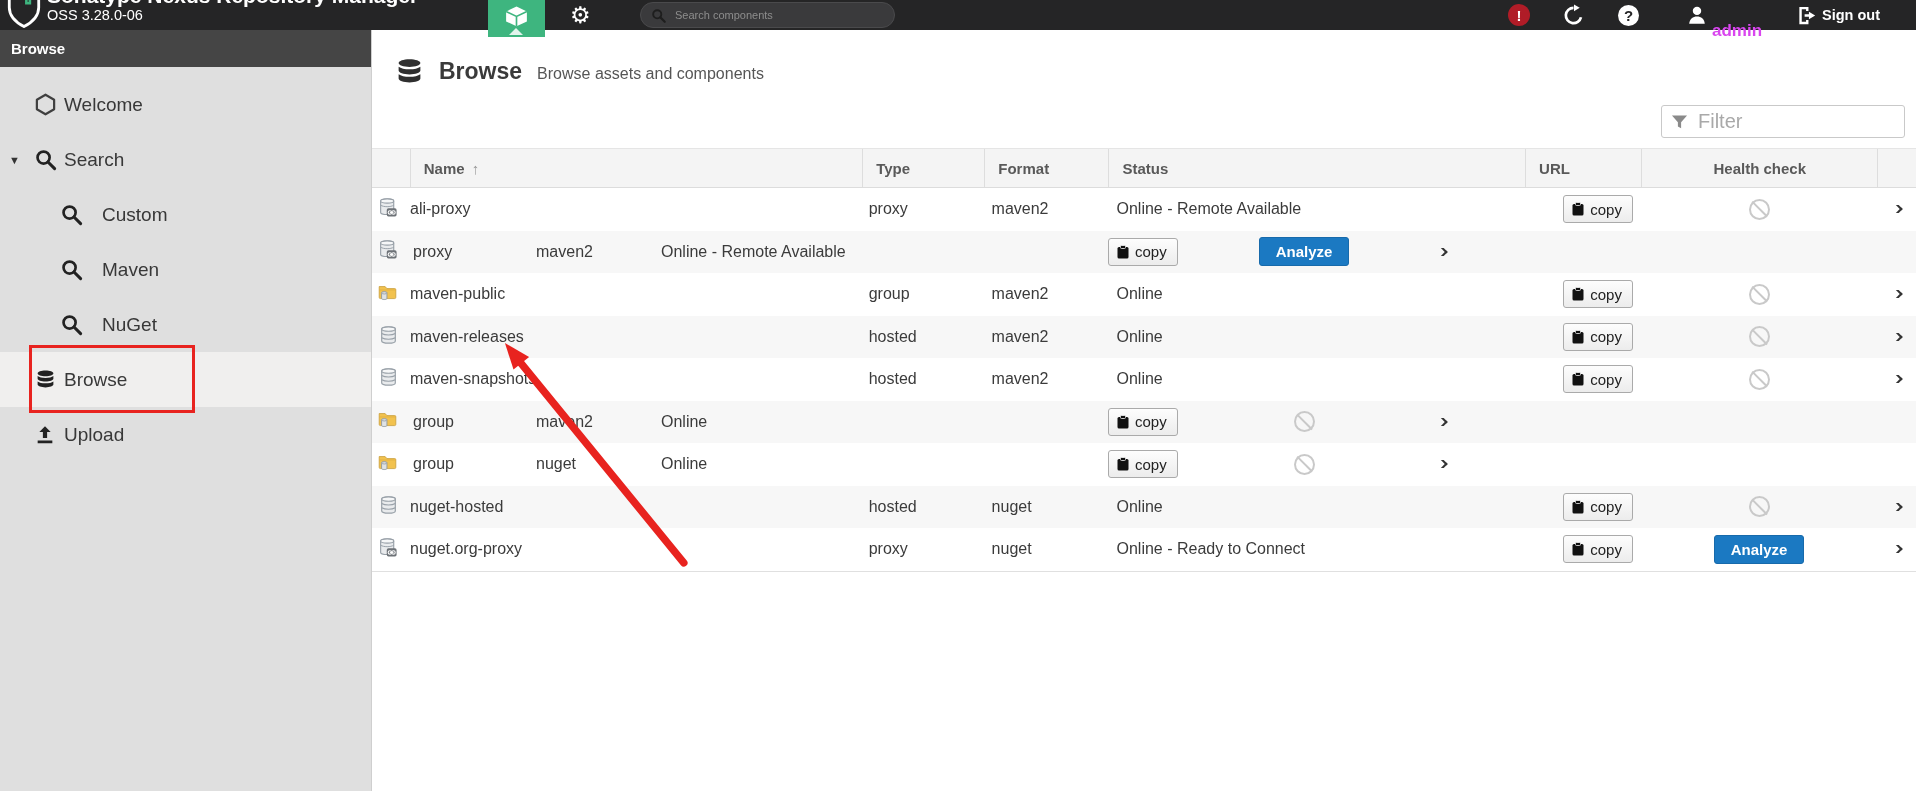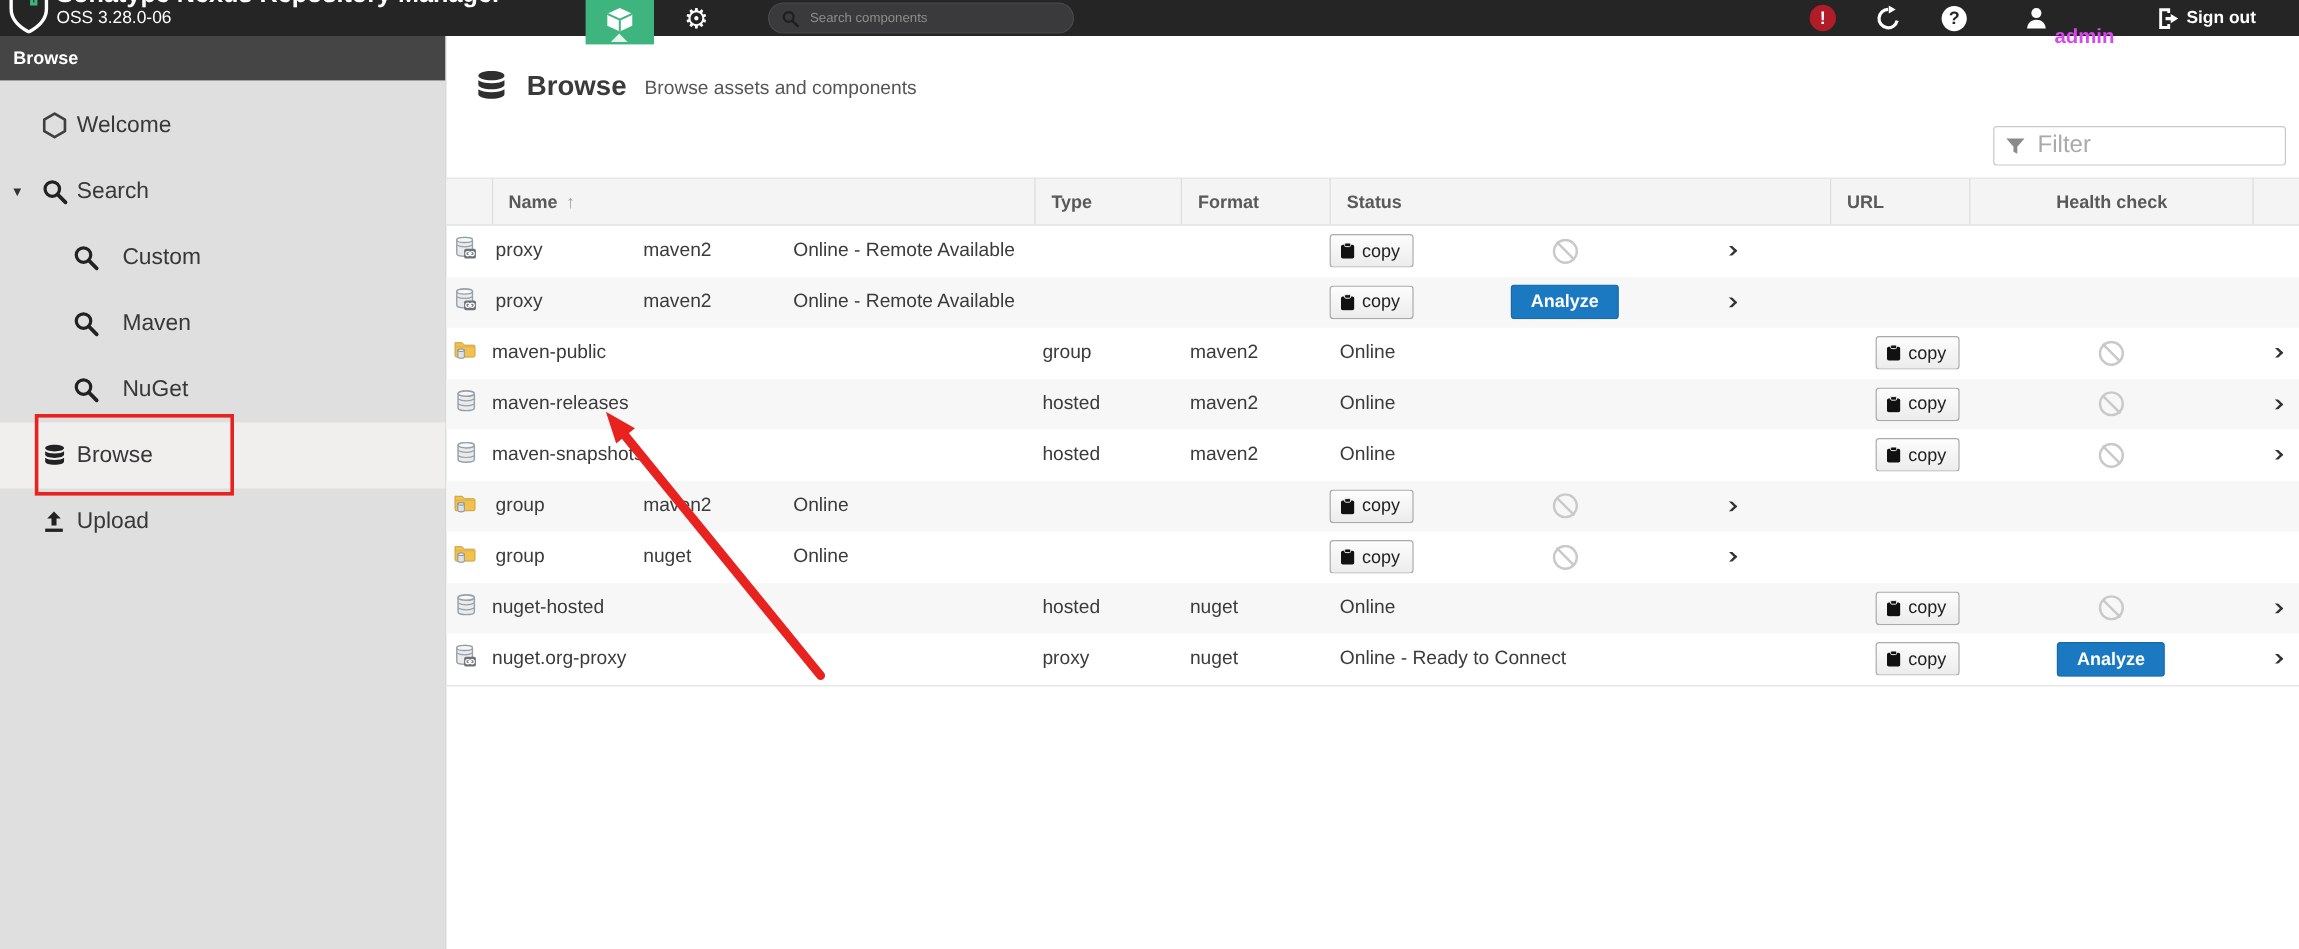--- a/index.html
+++ b/index.html
@@ -254,20 +254,21 @@
             <span class="repo-icon"><svg width="18" height="21" viewBox="0 0 22 24">
                 <path d="M2 4c0-1.7 3.6-2.6 8-2.6s8 .9 8 2.6v14c0 1.7-3.6 2.6-8 2.6s-8-.9-8-2.6z" fill="#e9ebed" stroke="#98a0a8" stroke-width="1.4"></path>
                 <ellipse cx="10" cy="4" rx="8" ry="2.6" fill="#f6f7f8" stroke="#98a0a8" stroke-width="1.4"></ellipse>
                 <path d="M2 9.2c2 1.2 4.6 1.8 8 1.8s6-.6 8-1.8" fill="none" stroke="#98a0a8" stroke-width="1.2"></path>
                 <rect x="9.5" y="13" width="12" height="10" rx="2" fill="#6d7277"></rect>
                 <circle cx="13.3" cy="18" r="2.1" fill="none" stroke="#fff" stroke-width="1.3"></circle>
                 <circle cx="17.7" cy="18" r="2.1" fill="none" stroke="#fff" stroke-width="1.3"></circle>
                 <line x1="13.3" y1="18" x2="17.7" y2="18" stroke="#fff" stroke-width="1.3"></line>
               </svg></span>
           </span>
+    <span class="c c1 cell-name">ali-proxy</span>
     <span class="c c2">proxy</span>
     <span class="c c3">maven2</span>
     <span class="c c4">Online - Remote Available</span>
     <span class="c c5 cell-url">
       <button class="copy-btn">
         <svg width="12" height="14" viewBox="0 0 12 14">
           <rect x="0.5" y="2" width="11" height="11.5" rx="1.5" fill="#111"></rect>
           <rect x="3.5" y="0.5" width="5" height="3" rx="1" fill="#111" stroke="#f4f4f4" stroke-width="0.8"></rect>
         </svg>
         <span class="copy-lbl">copy</span>

